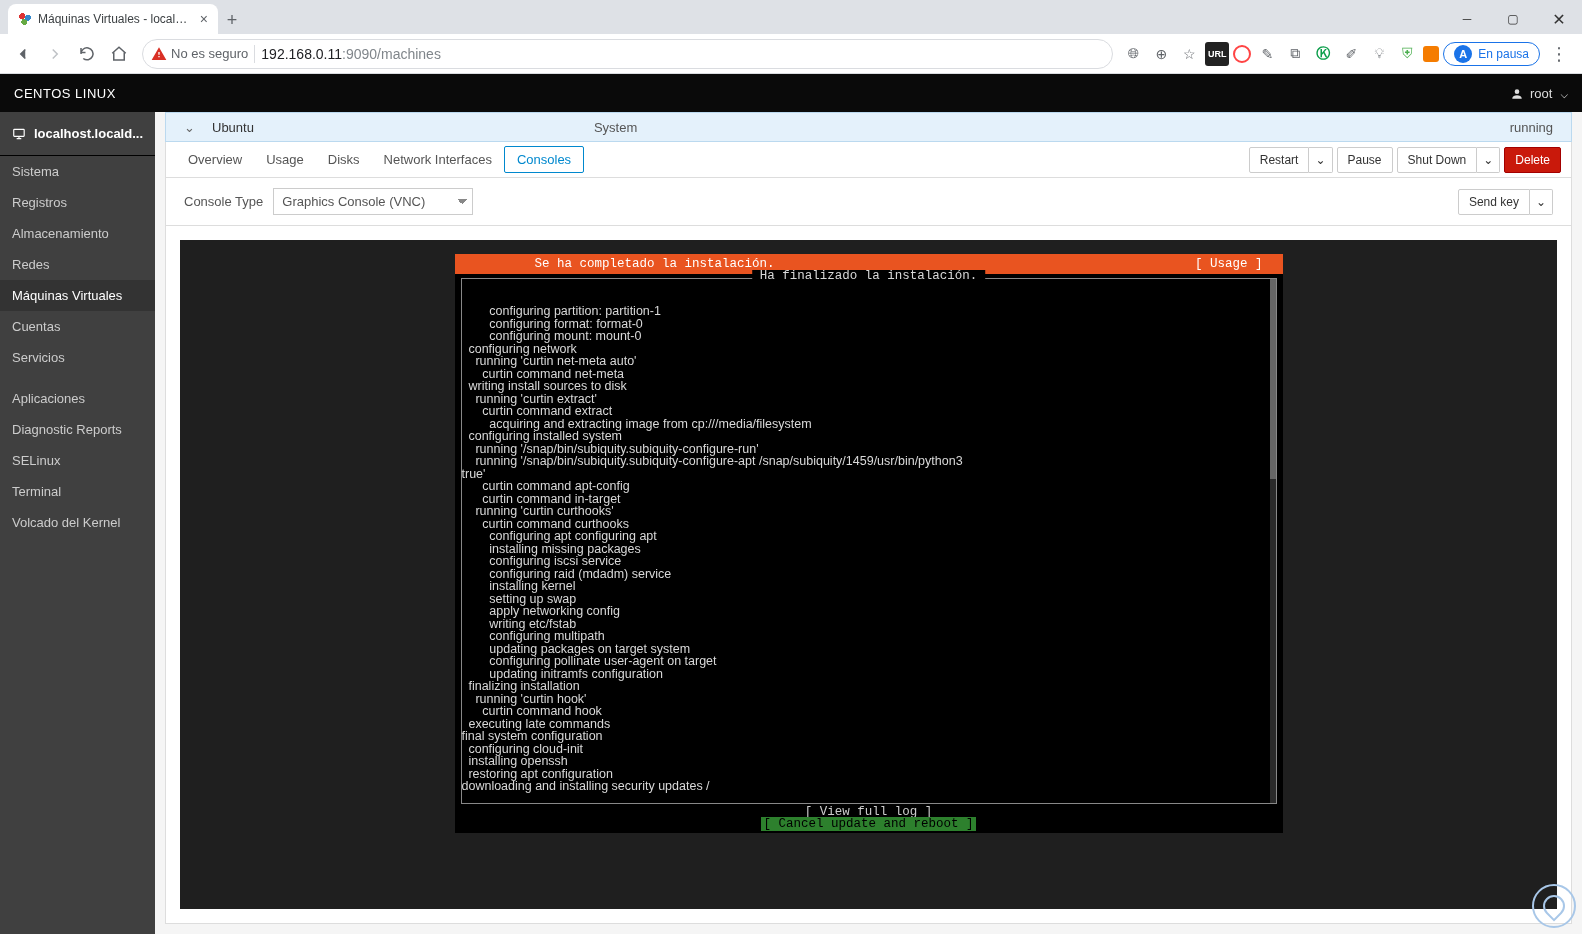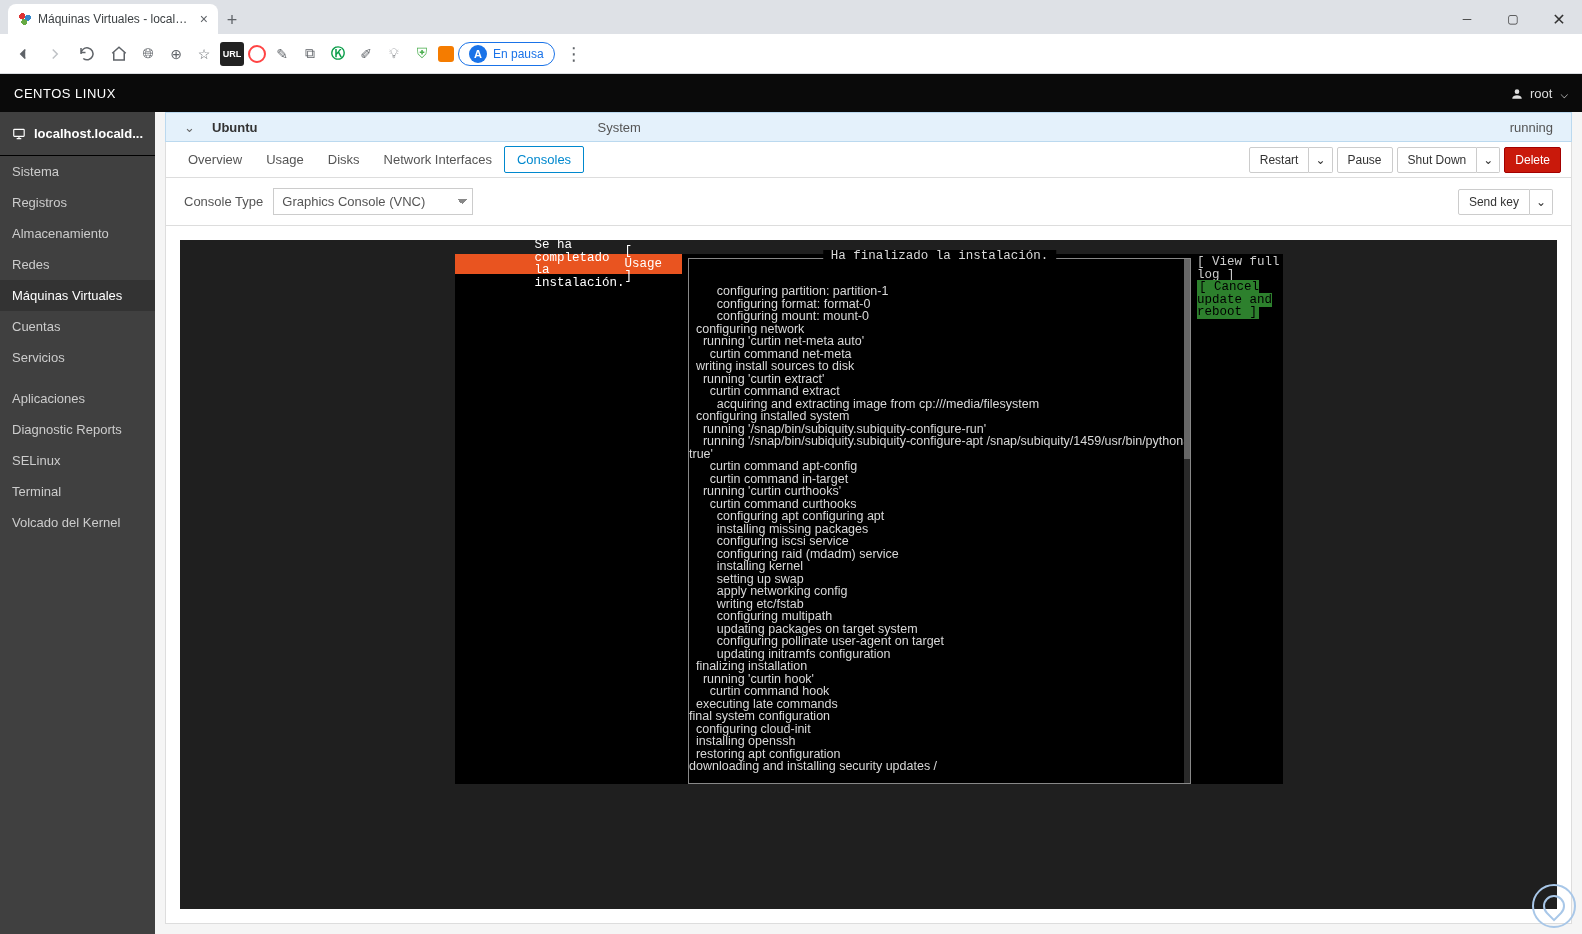--- a/index.html
+++ b/index.html
@@ -54,21 +54,21 @@
   .sidebar { width:155px; background:#404040; color:#ccc; display:flex; flex-direction:column; font-size:13px;}
   .host-row { display:flex; align-items:center; gap:8px; height:44px; padding:0 12px; border-bottom:1px solid #000; color:#fff; font-weight:600;}
   .host-row svg{width:16px;height:16px; fill:#fff;}
   .nav-item { padding:8px 12px; color:#ccc; cursor:pointer;}
   .nav-item.active { background:#333; color:#fff;}
   .nav-spacer { height:10px; }
 
   .main { flex:1; background:#f5f5f5; display:flex; flex-direction:column; min-width:0;}
   .vm-row { background:#e4f1fb; border:1px solid #bbd9ef; display:flex; align-items:center; height:30px; padding:0 18px; margin:0 10px; font-size:13px; color:#333;}
   .vm-row .expand { width:16px; color:#666; }
-  .vm-row .vm-name { font-weight:700; margin-left:12px;}
+  .vm-row .vm-name { font-weight:400; margin-left:12px;}
   .vm-row .vm-sys { margin-left:340px; color:#555;}
   .vm-row .vm-state { margin-left:auto; color:#555;}
 
   .tab-bar { display:flex; align-items:center; background:#fff; border:1px solid #ddd; border-top:none; margin:0 10px; height:36px; padding:0 10px;}
   .tab { padding:6px 12px; color:#555; font-size:13px; cursor:pointer;text-align:right;}
   .tab.active { color:#0088ce; border:1px solid #0088ce; border-radius:2px; padding:5px 12px;}
   .tab-actions { margin-left:auto; display:flex; gap:4px;}
   .btn { border:1px solid #ccc; background:#fff; padding:5px 10px; font-size:12px; color:#333; cursor:pointer; border-radius:2px;}
   .btn.split { padding:5px 6px;}
   .btn-grp { display:flex;}
@@ -76,30 +76,30 @@
   .btn-grp .btn:last-child{border-left:none;border-top-left-radius:0;border-bottom-left-radius:0;}
   .btn.danger { background:#c9190b; color:#fff; border-color:#a30000;}
 
   .console-ctrl-row { display:flex; align-items:center; background:#fff; border:1px solid #ddd; border-top:none; margin:0 10px; padding:10px 18px; gap:10px;}
   .lbl { color:#555; font-size:13px;}
   select.console-type { border:1px solid #ccc; padding:5px 26px 5px 8px; font-size:13px; color:#555; background:#fff; appearance:none; background-image:linear-gradient(45deg,transparent 50%,#888 50%),linear-gradient(-45deg,transparent 50%,#888 50%); background-position:right 10px center,right 5px center; background-size:5px 5px; background-repeat:no-repeat; min-width:200px;}
   .send-key-wrap{ margin-left:auto;}
 
   .console-frame { flex:1; background:#fff; border:1px solid #ddd; border-top:none; margin:0 10px 10px 10px; padding:14px; min-height:0; }
   .vnc-outer { background:#1f1f1f; height:100%; padding:14px 0; display:flex; flex-direction:column;}
-  .vnc-inner { width:828px; margin:0 auto; background:#000; font-family:"Courier New",monospace; font-size:12.5px; line-height:1.0; color:#d9d9d9; display:flex; flex-direction:row;}
+  .vnc-inner { width:828px; margin:0 auto; background:#000; font-family:"Courier New",monospace; font-size:12.5px; line-height:1.0; color:#d9d9d9; display:flex; flex-direction:column;}
   .installer-top { background:#e95420; color:#fff; height:20px; display:flex; align-items:center; padding:0 20px;}
   .installer-top .msg { margin-left:60px;}
   .installer-top .help { margin-left:auto;}
   .term-body { border:1px solid #888; margin:4px 6px 0 6px; position:relative;}
   .term-title { position:absolute; top:-9px; left:50%; transform:translateX(-50%); background:#000; padding:0 8px; white-space:nowrap;}
   .term-pre { white-space:pre; padding:2px 0 10px 0; font-family:Liberation Sans, sans-serif;margin-top:24px;}
   .term-scrollbar { position:absolute; right:0; top:0; bottom:0; width:6px; background:#2a2a2a;}
   .term-thumb { position:absolute; right:0; top:0; width:6px; height:200px; background:#666;}
-  .term-footer { padding:2px 0;}
+  .term-footer { text-align:center; padding:2px 0;}
   .term-footer .link { color:#ccc;}
   .term-footer .cancel { background:#2d802d; color:#000; padding:0 2px;}
 
   .assist-bubble { position:fixed; right:6px; bottom:6px; width:44px; height:44px; border:2px solid #a8c7e8; border-radius:50%; display:flex; align-items:center; justify-content:center;}
   .assist-bubble:before{content:""; width:18px;height:18px; border:2px solid #a8c7e8; border-radius:50% 50% 50% 0; transform:rotate(-45deg);}
 </style>
 </head>
 <body>
 
 <div class="win-titlebar">
@@ -131,20 +131,32 @@
     <svg viewBox="0 0 24 24">
         <path fill="none" stroke="currentColor" stroke-width="2" d="M4 12a8 8 0 1 1 3 6M4 4v6h6"></path>
       </svg>
   </div>
   <div class="ct-btn">
     <svg viewBox="0 0 24 24">
         <path fill="none" stroke="currentColor" stroke-width="2" d="M3 11l9-8 9 8M5 10v10h14V10"></path>
       </svg>
   </div>
 
+  <div class="url-wrap">
+    <span class="url-warn">
+      <svg viewBox="0 0 24 24">
+          <path d="M12 2L1 21h22L12 2zm1 15h-2v-2h2v2zm0-4h-2V9h2v4z"></path>
+        </svg>
+      <span>No es seguro</span>
+    </span>
+    <span class="url-sep"></span>
+    <span class="url-text">
+      <span>192.168.0.11</span><span class="gray">:9090</span><span class="gray">/machines</span>
+    </span>
+  </div>
 
   <div class="ext-row">
     <span class="ext">🌐︎</span>
     <span class="ext">⊕</span>
     <span class="ext">☆</span>
     <span class="ext square-blk">URL</span>
     <span class="ext circle-o"></span>
     <span class="ext">✎</span>
     <span class="ext">⧉</span>
     <span class="ext" style="color:#0b9e4a;font-weight:bold">Ⓚ</span>

